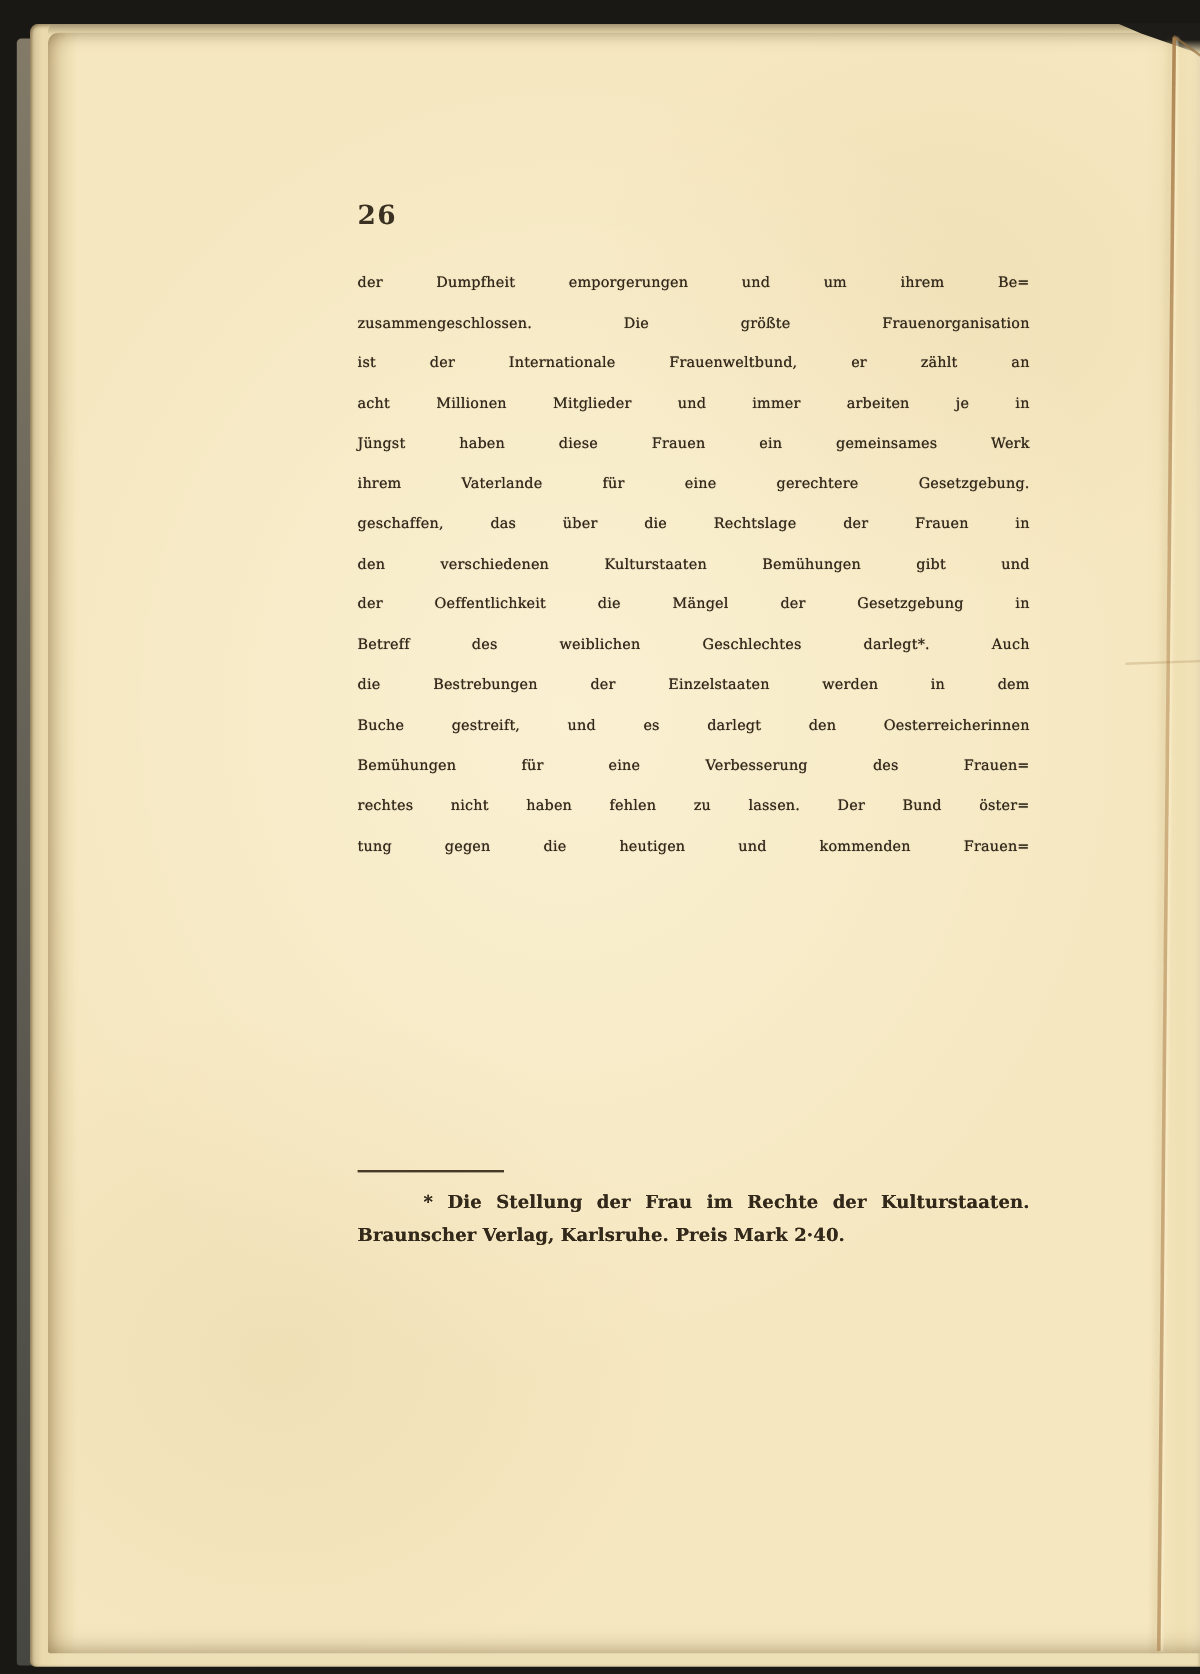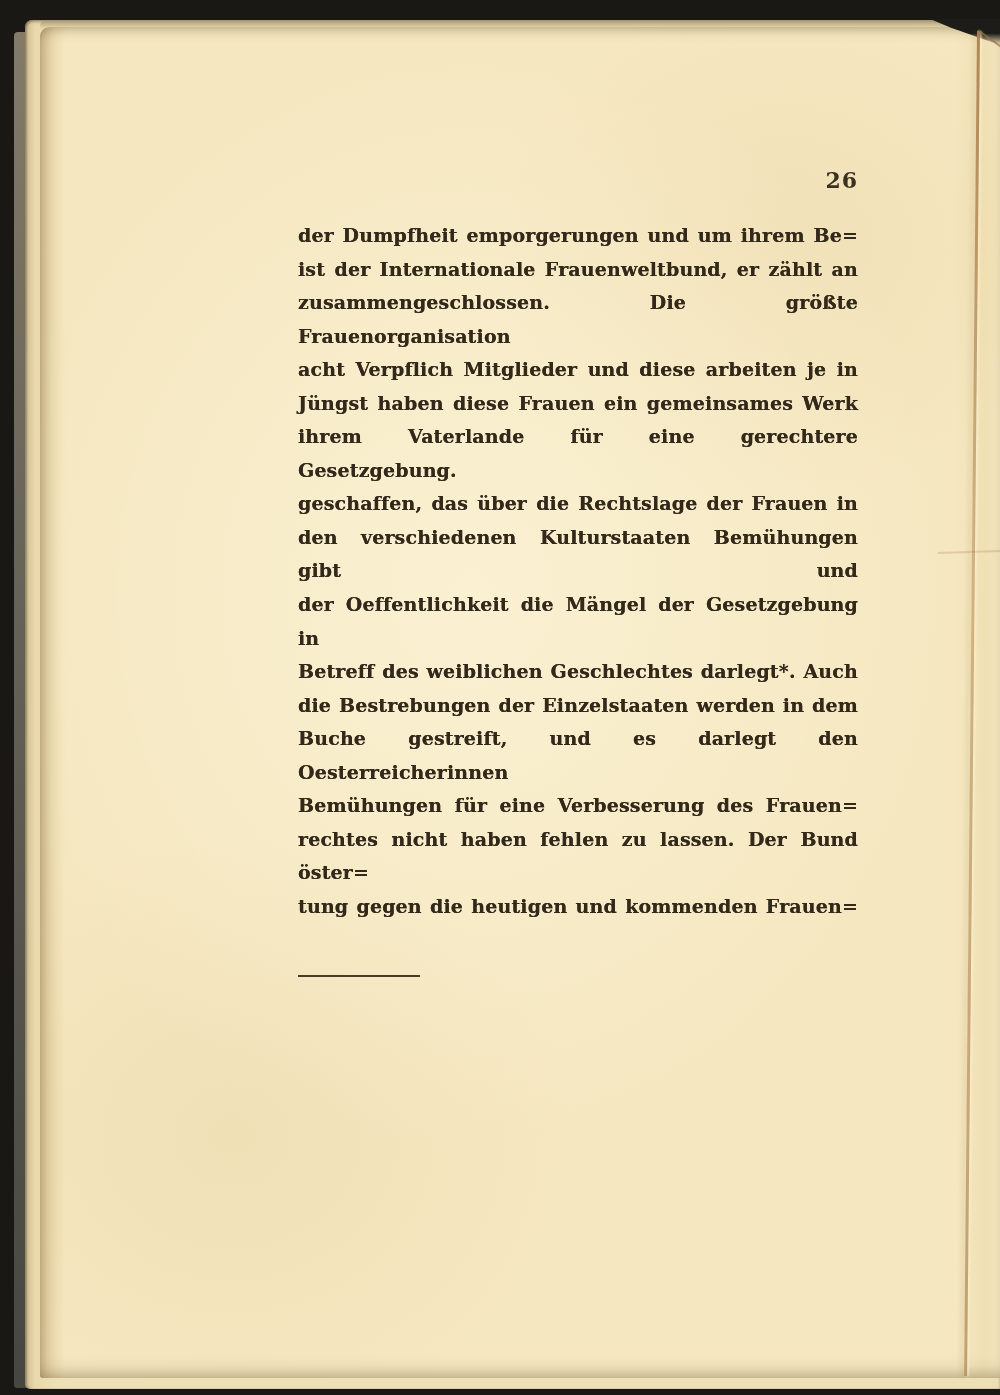--- a/index.html
+++ b/index.html
@@ -78,30 +78,30 @@
   }
   .side-crease{
     position:absolute;left:898px;top:524px;width:62px;height:2px;
     background:rgba(150,110,60,.22);
     transform:rotate(-2deg);
   }
 
   
   .page-number{
     position:absolute;left:258px;top:140px;width:560px;
-    text-align:right;
+    text-align:left;
     font-size:22px;font-weight:700;color:#3a3122;
     letter-spacing:1px;
   }
   .body-text{
     position:absolute;left:258px;top:192px;width:560px;
     color:var(--ink,#33291b);
   }
   .line{
-    font-size:19px;font-weight:700;line-height:33.55px;
+    font-size:12px;font-weight:400;line-height:33.55px;
     letter-spacing:.15px;
     text-align:justify;text-align-last:justify;
     text-shadow:0 0 .6px rgba(51,41,27,.85);
     white-space:normal;
   }
   .footnote-rule{
     position:absolute;left:258px;top:948px;width:122px;height:2px;
     background:#473a26;
   }
   .footnote{
@@ -127,37 +127,41 @@
   <div class="under-page"></div>
 
   <div class="page">
     <div class="top-deckle"></div>
     <div class="corner-wedge"></div>
 
     <div class="page-number">26</div>
 
     <div class="body-text">
       <div class="line">der Dumpfheit emporgerungen und um ihrem Be=</div>
+      <div class="line">zusammengeschlossen. Die größte Frauenorganisation</div>
       <div class="line">ist der Internationale Frauenweltbund, er zählt an</div>
-      <div class="line">zusammengeschlossen. Die größte Frauenorganisation</div>
-      <div class="line">acht Verpflich Mitglieder und diese arbeiten je in</div>
+      <div class="line">acht Millionen Mitglieder und immer arbeiten je in</div>
       <div class="line">Jüngst haben diese Frauen ein gemeinsames Werk</div>
       <div class="line">ihrem Vaterlande für eine gerechtere Gesetzgebung.</div>
       <div class="line">geschaffen, das über die Rechtslage der Frauen in</div>
       <div class="line">den verschiedenen Kulturstaaten Bemühungen gibt und</div>
       <div class="line">der Oeffentlichkeit die Mängel der Gesetzgebung in</div>
       <div class="line">Betreff des weiblichen Geschlechtes darlegt*. Auch</div>
       <div class="line">die Bestrebungen der Einzelstaaten werden in dem</div>
       <div class="line">Buche gestreift, und es darlegt den Oesterreicherinnen</div>
       <div class="line">Bemühungen für eine Verbesserung des Frauen=</div>
       <div class="line">rechtes nicht haben fehlen zu lassen. Der Bund öster=</div>
       <div class="line">tung gegen die heutigen und kommenden Frauen=</div>
 
     </div>
 
     <div class="footnote-rule"></div>
 
+    <div class="footnote">
+      <div class="fline first">* Die Stellung der Frau im Rechte der Kulturstaaten.</div>
+      <div class="fline">Braunscher Verlag, Karlsruhe. Preis Mark 2·40.</div>
+    </div>
 
     <div class="crease"></div>
     <div class="corner-fold-line"></div>
     <div class="side-crease"></div>
   </div>
 </div>
 
 </body></html>

